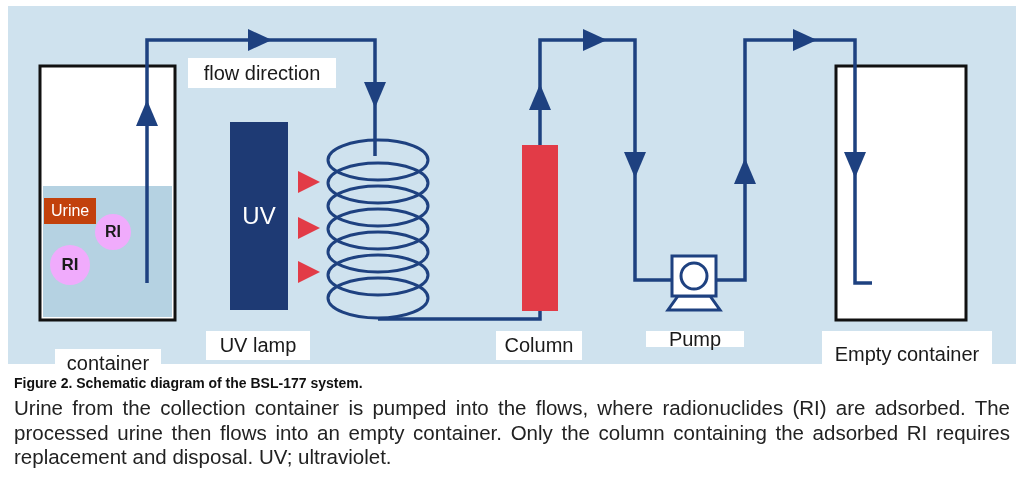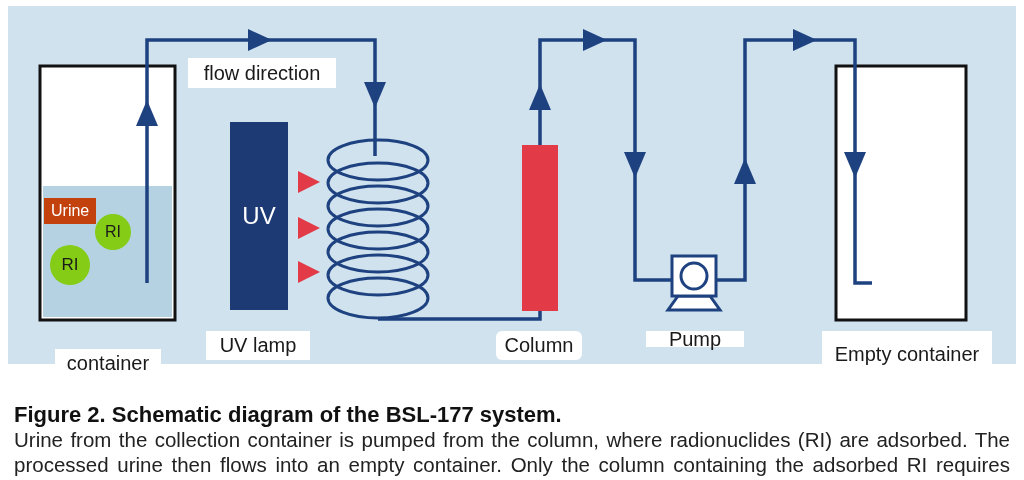--- a/index.html
+++ b/index.html
@@ -20,41 +20,41 @@
   .ray      { fill: #e23b47; stroke: none; }
   .pumpbox  { fill: #ffffff; stroke: #1e4180; stroke-width: 3; }
   .pumpbase { fill: #ffffff; stroke: #1e4180; stroke-width: 3; }
 
   
   .labelbox { position: absolute; background: #ffffff; color: #1a1a1a; font-size: 20px;
               display: flex; align-items: center; justify-content: center; }
   .lbl-flow      { left: 180px; top: 52px;  width: 148px; height: 30px; }
   .lbl-container { left: 47px;  top: 325px; width: 106px; height: 29px; margin-top: 18px; }
   .lbl-uvlamp    { left: 198px; top: 325px; width: 104px; height: 29px; text-align: right; }
-  .lbl-column    { left: 488px; top: 325px; width: 86px;  height: 29px; border-radius: 6px; }
+  .lbl-column    { left: 488px; top: 325px; width: 86px;  height: 29px; }
   .lbl-pump      { left: 638px; top: 325px; width: 98px;  height: 16px; }
   .lbl-empty     { left: 814px; top: 325px; width: 170px; height: 46px; }
 
   .lamp { position: absolute; left: 222px; top: 116px; width: 58px; height: 188px;
           background: #1e3a74; color: #ffffff; font-size: 24px;
           display: flex; align-items: center; justify-content: center; }
   .column-rect { position: absolute; left: 514px; top: 139px; width: 36px; height: 166px;
                  background: #e23b47; }
 
   .urine-tag { position: absolute; left: 36px; top: 192px; height: 26px; padding: 0 7px;
                background: #c2410c; color: #ffffff; font-size: 16px;
                display: flex; align-items: center; }
-  .ri { position: absolute; background: #84cc16; color: #1b1b1b; border-radius: 50%;
-        display: flex; align-items: center; justify-content: center; }
+  .ri { position: absolute; background: #f0abfc; color: #1b1b1b; border-radius: 50%;
+        display: flex; align-items: center; justify-content: center; font-weight: bold; }
   .ri1 { left: 87px; top: 208px; width: 36px; height: 36px; font-size: 16px; }
   .ri2 { left: 42px; top: 239px; width: 40px; height: 40px; font-size: 17px; }
 
   
   .caption { position: absolute; left: 14px; right: 14px; top: 370px; color: #222222; }
-  .cap-title { font-weight: bold; font-size: 22px; line-height: 26px; color: #111111; margin-top: 32px; }
+  .cap-title { font-weight: bold; font-size: 14px; line-height: 26px; color: #111111; }
   .cap-body  { font-size: 20.5px; line-height: 24.5px; text-align: justify; color: #222222; }
 </style>
 </head>
 <body>
 
 <div class="stage">
 
   <div class="panel">
 
     <svg viewBox="0 0 1008 358">
@@ -121,16 +121,16 @@
 
     <div class="labelbox lbl-container">container</div>
     <div class="labelbox lbl-uvlamp">UV lamp</div>
     <div class="labelbox lbl-column">Column</div>
     <div class="labelbox lbl-pump">Pump</div>
     <div class="labelbox lbl-empty">Empty container</div>
   </div>
 
   <div class="caption">
     <div class="cap-title">Figure 2. Schematic diagram of the BSL-177 system.</div>
-    <div class="cap-body">Urine from the collection container is pumped from the column, where radionuclides (RI) are adsorbed. The processed urine then flows into an empty container. Only the column containing the adsorbed RI requires replacement and disposal. UV; ultraviolet.</div>
+    <div class="cap-body">Urine from the collection container is pumped into the flows, where radionuclides (RI) are adsorbed. The processed urine then flows into an empty container. Only the column containing the adsorbed RI requires replacement and disposal. UV; ultraviolet.</div>
   </div>
 
 </div>
 
 </body></html>

